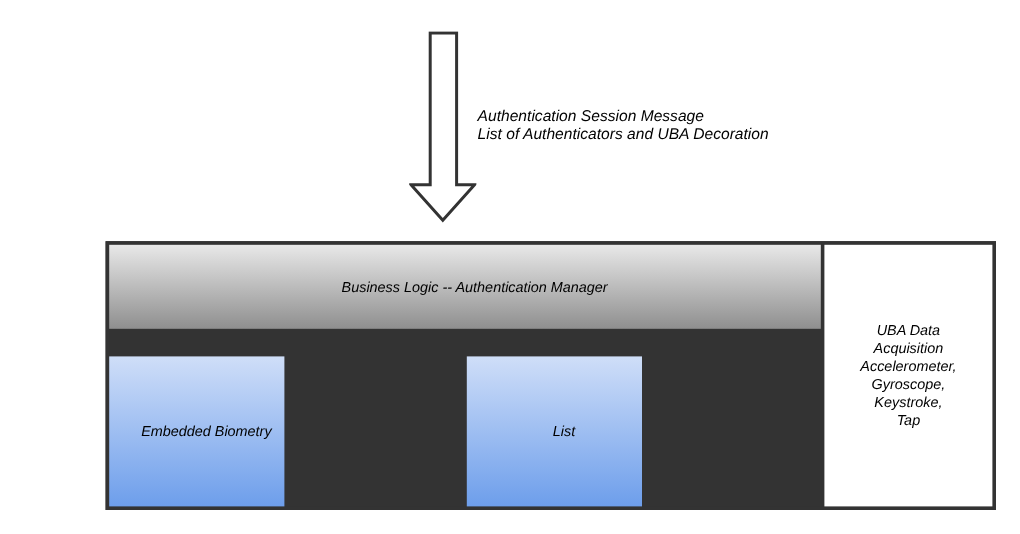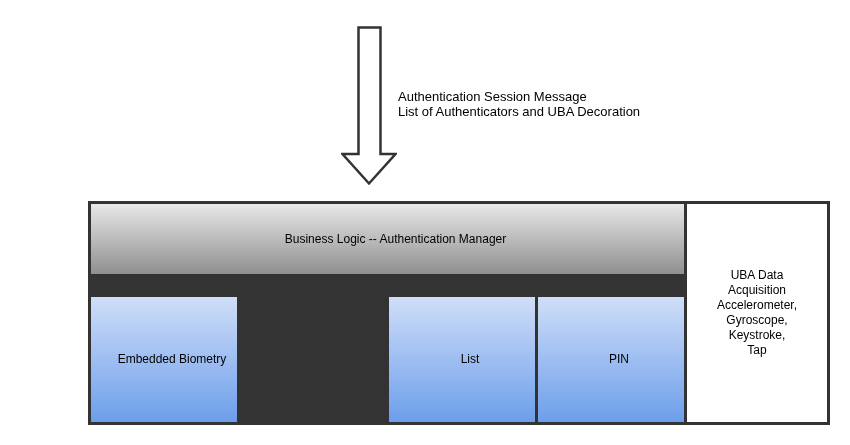--- a/index.html
+++ b/index.html
@@ -14,20 +14,21 @@
   * { margin: 0; padding: 0; box-sizing: border-box; }
   html, body { background: var(--background); }
   body { font-family: "Liberation Sans", "DejaVu Sans", sans-serif; color: var(--text); }
 
   .canvas {
     position: relative;
     width: 850px;
     height: 445px;
     background: var(--background);
     overflow: hidden;
+    font-style: italic;
   }
 
   
   .arrow-wrap {
     position: absolute;
     left: 341px;
     top: 26px;
     width: 56px;
     height: 160px;
   }
@@ -104,21 +105,20 @@
 
   <div class="diagram">
 
     <div class="cell header-cell">Business Logic -- Authentication Manager</div>
 
     <div class="cell auth-cell auth-1">Embedded Biometry</div>
 
 
     <div class="cell auth-cell auth-3">List</div>
 
-    <div class="cell auth-cell auth-4">PIN</div>
 
     <div class="cell side-cell">UBA Data Acquisition
 Accelerometer,
 Gyroscope, Keystroke,
 Tap</div>
 
   </div>
 </div>
 
 </body></html>

